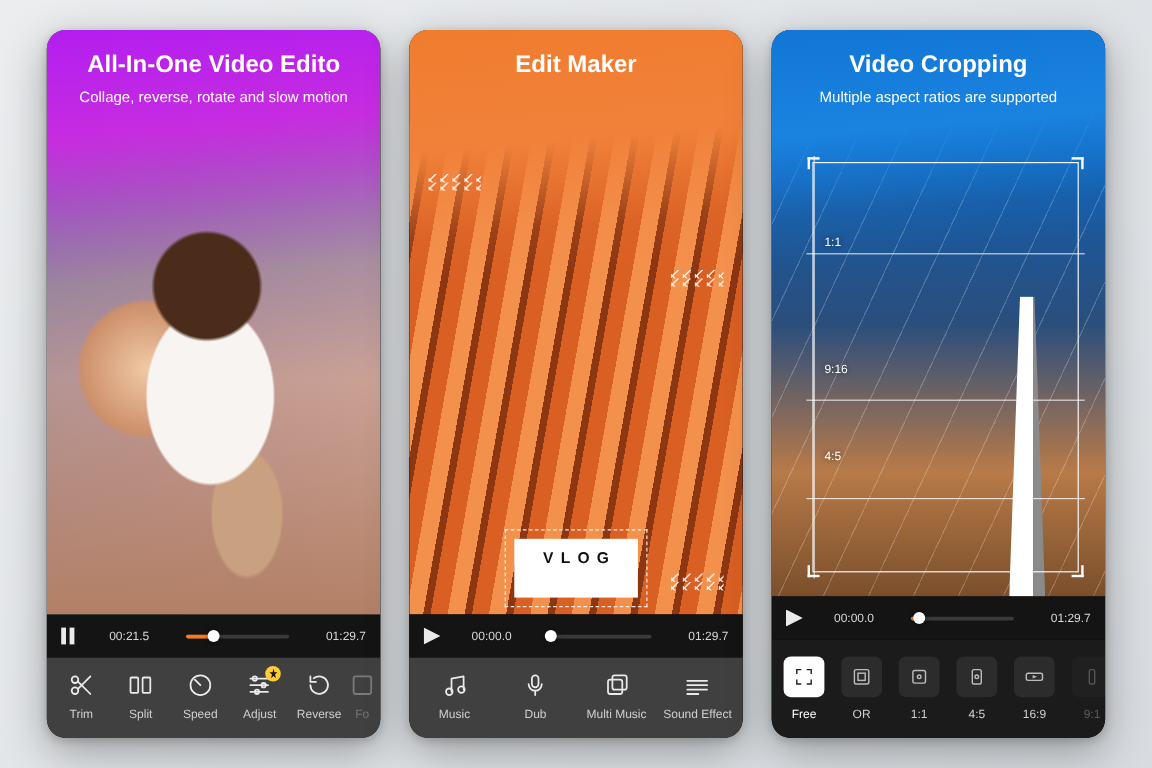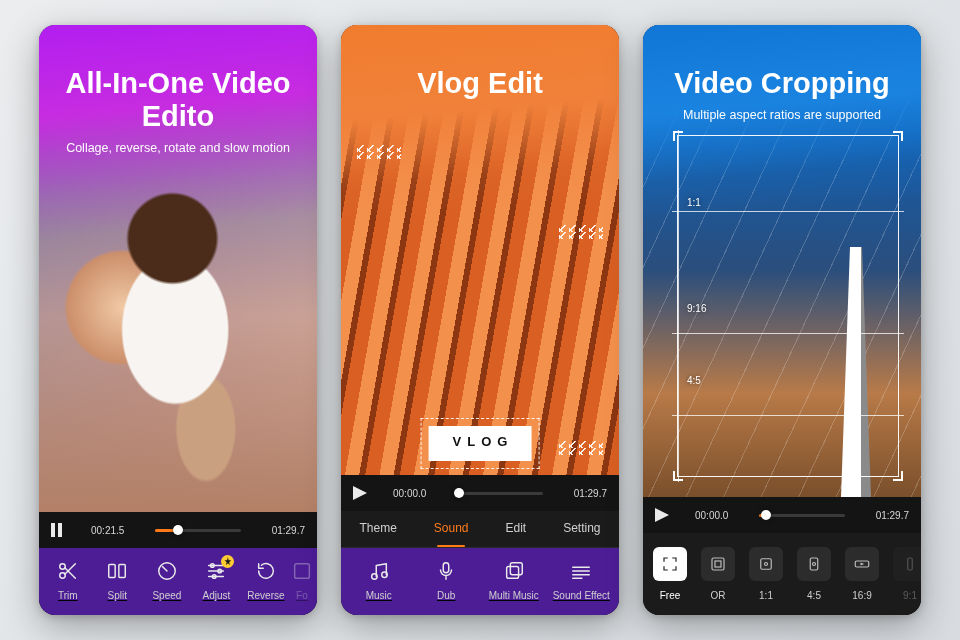--- a/index.html
+++ b/index.html
@@ -13,21 +13,21 @@
 .phone {
   width: 278px; height: 590px; border-radius: 16px;
   background: #000; overflow: hidden; position: relative;
   box-shadow: 0 12px 36px rgba(0,0,0,.30), 0 2px 8px rgba(0,0,0,.18);
   display: flex; flex-direction: column;
 }
 .hero {
   position: relative; flex: 1; display: flex; flex-direction: column;
   color: #fff; text-align: center; overflow: hidden;
 }
-.hero-title { font-size: 29px; font-weight: 600; margin-top: 42px; padding: 0 6px; }
+.hero-title { font-size: 20px; font-weight: 600; margin-top: 18px; padding: 0 6px; }
 .hero-sub   { font-size: 12.5px; margin-top: 8px; padding: 0 8px; opacity: .98; white-space: nowrap; }
 .hero-fill { position: absolute; inset: 0; }
 
 .p1 .hero-fill {
   background:
     radial-gradient(circle at 30% 58%, #f1c9a5 0%, #cc8f6b 16%, transparent 17%),
     linear-gradient(175deg, #b21ef0 0%, #c72ce0 18%, rgba(199,44,224,.25) 34%, rgba(0,0,0,0) 42%),
     linear-gradient(180deg, rgba(90,80,160,.75) 0%, rgba(120,90,150,.55) 30%, rgba(210,140,120,.55) 60%, #b38066 100%),
     linear-gradient(90deg, #929fb7 0%, #a8a5b2 40%, #c2bcb9 100%);
 }
@@ -59,21 +59,21 @@
   content:""; position:absolute; left:0; right:0; height:7px;
   background:
     linear-gradient(135deg, transparent 4px, #fff 4px 5px, transparent 5px) 0 0/10px 10px,
     linear-gradient(45deg,  transparent 4px, #fff 4px 5px, transparent 5px) 0 0/10px 10px;
   opacity:.9;
 }
 .zigzag::after{ top:7px; }
 .vlog-badge{
   position:absolute; left:50%; bottom:14px; transform:translateX(-50%);
   z-index:3; background:#fff; color:#111; font-weight:700;
-  letter-spacing:6px; font-size:13px; padding:8px 18px 12px 24px;
+  letter-spacing:6px; font-size:13px; padding:8px 18px 26px 24px;
 }
 .vlog-badge::before{
   content:""; position:absolute; inset:-8px;
   border:1px dashed rgba(255,255,255,.9); pointer-events:none;
 }
 .crop-frame{
   position:absolute; z-index:3; left:34px; right:22px; top:110px; bottom:20px;
   border:1.5px solid rgba(255,255,255,.95);
 }
 .crop-frame .h, .crop-frame .v{ position:absolute; background:rgba(255,255,255,.75); }
@@ -115,23 +115,22 @@
   font-size:12px; border-bottom:1px solid #2a2a2a;
 }
 .tabs div{ padding:10px 4px 12px; color:#d0d0d0; position:relative; }
 .tabs .active{ color:#ff7b1a; }
 .tabs .active::after{
   content:""; position:absolute; left:18%; right:18%; bottom:0; height:2px;
   background:#ff7b1a; border-radius:2px;
 }
 
 .toolbar{
-  background:#4c1d95; display:flex; padding:12px 4px 14px;
+  background:#404040; display:flex; padding:12px 4px 14px;
   justify-content:space-between;
-  text-decoration:underline;
 }
 .tool{ flex:1; display:flex; flex-direction:column; align-items:center; gap:8px; color:#cfcfcf; font-size:10px; }
 .tool.faded{ opacity:.35; }
 .ticon{ width:22px; height:22px; color:#eaeaea; position:relative; }
 .ticon svg{ width:100%; height:100%; stroke:currentColor; fill:none; stroke-width:1.6; stroke-linecap:round; stroke-linejoin:round; }
 .badge-dot{ position:absolute; top:-5px; right:-7px; width:13px; height:13px; background:#ffcc33; border-radius:50%; }
 .badge-dot::before{ content:""; position:absolute; inset:2px 3px; background:#1b1b1b;
   clip-path: polygon(50% 0,61% 35%,98% 35%,68% 57%,79% 91%,50% 70%,21% 91%,32% 57%,2% 35%,39% 35%); }
 
 .ratios{
@@ -225,40 +224,34 @@
           </svg>
       </div>
       <span>Fo</span>
     </div>
   </div>
 </div>
 
 <div class="phone p2">
   <div class="hero">
     <div class="hero-fill"></div>
-    <div class="hero-title">Vlog Edit</div>
+    <div class="hero-title">Edit Maker</div>
     <div class="zigzag" style="left:16px; top:120px"></div>
     <div class="zigzag" style="right:16px; top:200px"></div>
     <div class="zigzag" style="right:16px; bottom:20px"></div>
     <div class="vlog-badge">VLOG</div>
   </div>
   <div class="playbar">
     <div class="play-icon"></div>
     <div class="pb-time">00:00.0</div>
     <div class="pb-track">
       <div class="pb-fill" style="width:2%"></div>
       <div class="pb-dot" style="left:2%"></div>
     </div>
     <div class="pb-time right">01:29.7</div>
-  </div>
-  <div class="tabs">
-    <div>Theme</div>
-    <div class="active">Sound</div>
-    <div>Edit</div>
-    <div>Setting</div>
   </div>
   <div class="toolbar">
     <div class="tool">
       <div class="ticon">
         <svg viewBox="0 0 24 24">
             <path d="M9 18V6l11-2v12"></path>
             <circle cx="7" cy="18" r="3"></circle>
             <circle cx="18" cy="16" r="3"></circle>
           </svg>
       </div>

